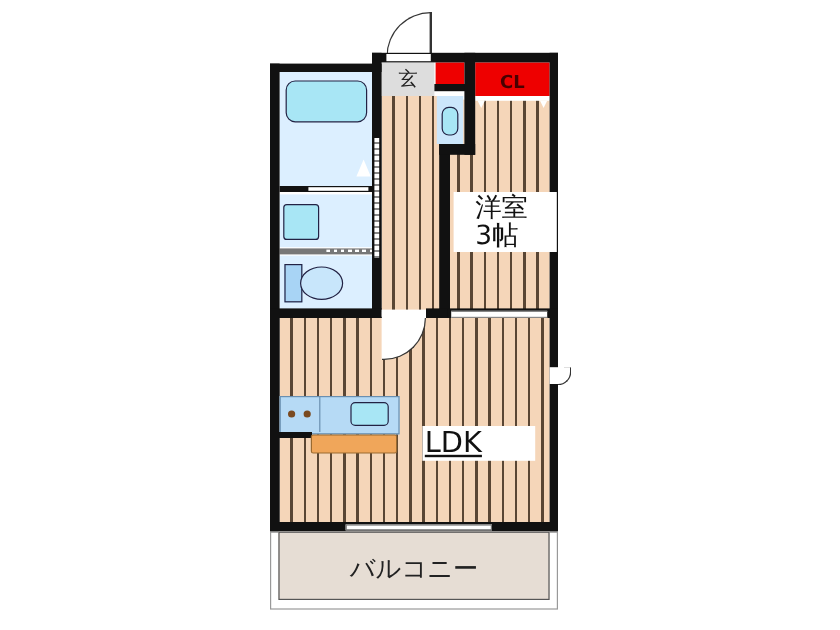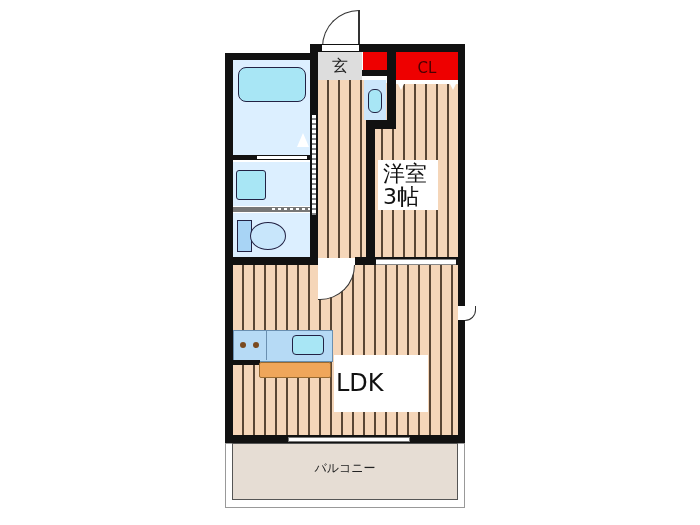--- a/index.html
+++ b/index.html
@@ -46,21 +46,21 @@
 
   <div class="abs" style="left:237px;top:220px;width:13px;height:30px;background:#a8d4f5;border:1.5px solid #224;"></div>
   <div class="abs" style="left:250px;top:222px;width:34px;height:26px;background:#c8e6fb;border:1.5px solid #224;border-radius:50%;"></div>
 
   <div class="abs" style="left:318px;top:52px;width:44px;height:28px;background:#dddddd;"></div>
   <div class="abs" style="left:318px;top:56px;width:44px;text-align:center;font-size:16px;color:#222;">玄</div>
 
   <div class="abs" style="left:363px;top:52px;width:24px;height:18px;background:#ee0000;"></div>
 
   <div class="abs" style="left:396px;top:52px;width:62px;height:28px;background:#ee0000;"></div>
-  <div class="abs" style="left:396px;top:59px;width:62px;text-align:center;font-size:15px;color:#4a0000;">CL</div>
+  <div class="abs" style="left:396px;top:59px;width:62px;text-align:center;font-size:15px;color:#4a0000;font-weight:bold;">CL</div>
   <div class="abs" style="left:396px;top:80px;width:62px;height:4px;background:#fff;"></div>
   <div class="abs" style="left:398px;top:84px;width:0;height:0;border-left:3px solid transparent;border-right:3px solid transparent;border-top:6px solid #fff;"></div>
   <div class="abs" style="left:450px;top:84px;width:0;height:0;border-left:3px solid transparent;border-right:3px solid transparent;border-top:6px solid #fff;"></div>
 
   <div class="abs" style="left:364px;top:80px;width:22px;height:40px;background:#cce6fb;"></div>
   <div class="abs" style="left:368px;top:89px;width:12px;height:22px;background:#a8e6f5;border:1.5px solid #224;border-radius:6px;"></div>
 
   <div class="wall" style="left:225px;top:53px;width:8px;height:410px;"></div>
 
   <div class="wall" style="left:225px;top:53px;width:93px;height:7px;"></div>
@@ -96,24 +96,24 @@
   <div class="window" style="left:288px;top:437px;width:120px;height:3px;"></div>
 
   <div class="abs" style="left:233px;top:330px;width:98px;height:30px;background:#b6daf5;border:1px solid #6a8fb0;"></div>
   <div class="abs" style="left:266px;top:330px;width:1px;height:30px;background:#6a8fb0;"></div>
   <div class="abs" style="left:240px;top:342px;width:6px;height:6px;border-radius:50%;background:#7a4a20;"></div>
   <div class="abs" style="left:253px;top:342px;width:6px;height:6px;border-radius:50%;background:#7a4a20;"></div>
   <div class="abs" style="left:292px;top:335px;width:30px;height:18px;background:#a8e6f5;border:1.5px solid #224;border-radius:4px;"></div>
   <div class="abs" style="left:225px;top:360px;width:35px;height:5px;background:#111;"></div>
   <div class="abs" style="left:259px;top:362px;width:70px;height:14px;background:#f0a65a;border:1px solid #9a6a30;border-radius:2px;"></div>
 
-  <div class="label-box" style="left:378px;top:160px;width:50px;padding:2px 5px;font-size:22px;">
+  <div class="label-box" style="left:378px;top:160px;width:50px;padding:2px 18px;font-size:22px;">
     <div>洋室</div>
     <div>3帖</div>
   </div>
-  <div class="label-box" style="left:334px;top:355px;width:90px;padding:16px 2px;font-size:24px;">
+  <div class="label-box" style="left:352px;top:355px;width:90px;padding:2px 2px;font-size:24px;text-decoration:underline;">
     <div>LDK</div>
   </div>
 
   <div class="abs" style="left:225px;top:443px;width:240px;height:65px;background:#fff;border:1px solid #999;box-sizing:border-box;"></div>
   <div class="abs" style="left:232px;top:443px;width:226px;height:57px;background:#e6ddd4;border:1px solid #555;box-sizing:border-box;"></div>
-  <div class="abs" style="left:232px;top:460px;width:226px;text-align:center;font-size:12px;color:#222;">バルコニー</div>
+  <div class="abs" style="left:232px;top:460px;width:226px;text-align:center;font-size:21px;color:#222;">バルコニー</div>
 </div>
 
 </body></html>

